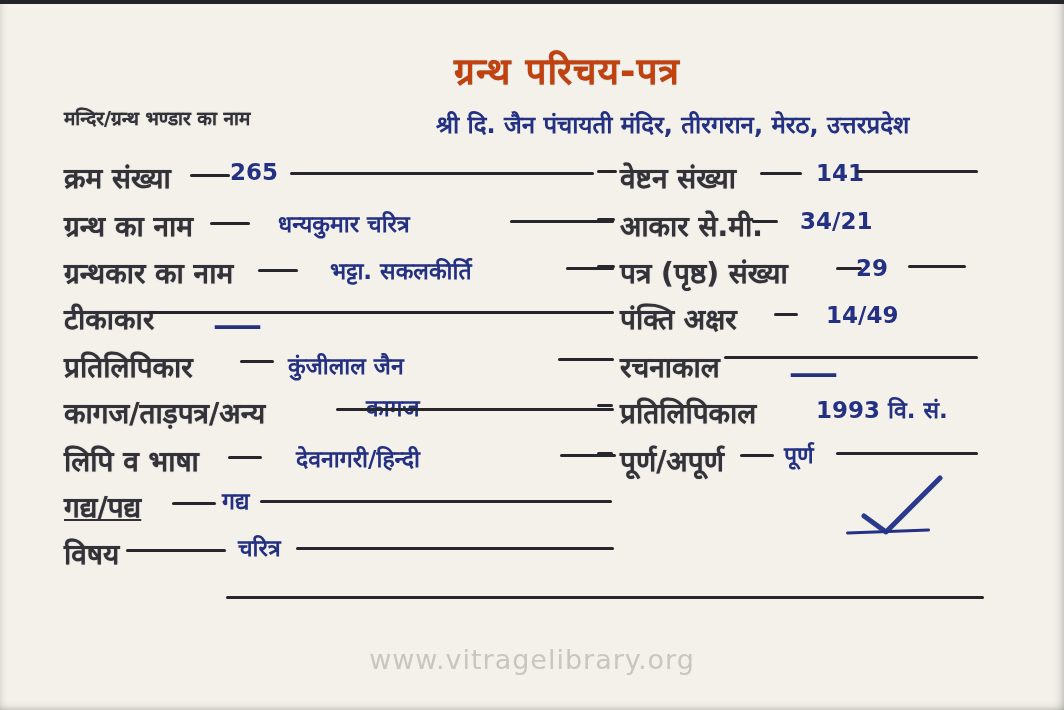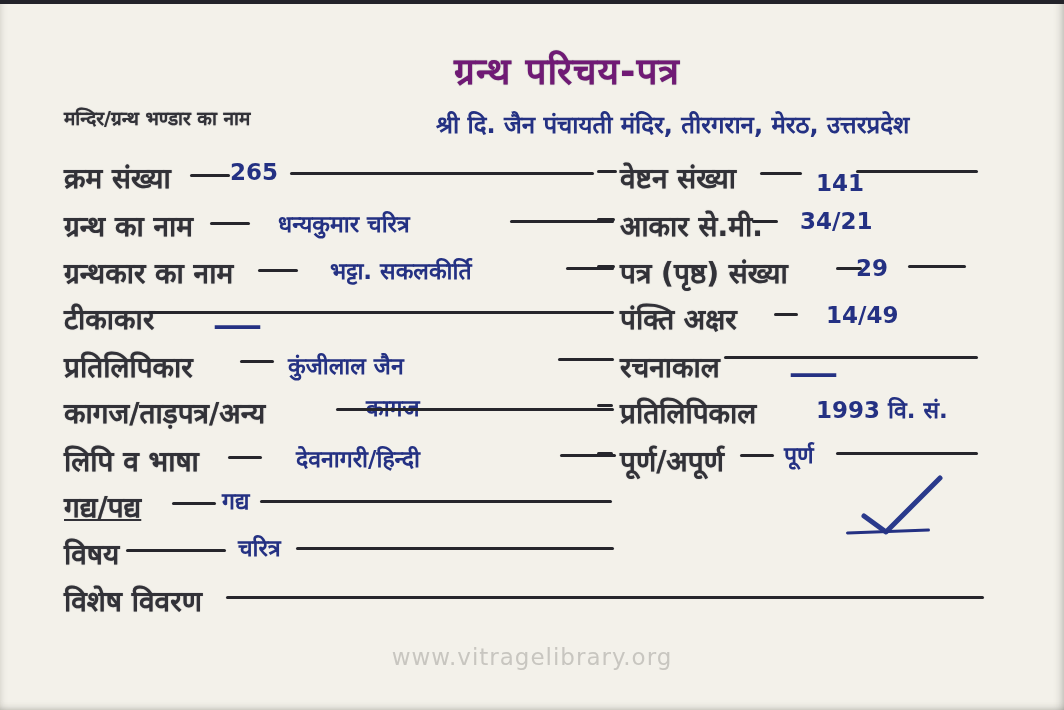--- a/index.html
+++ b/index.html
@@ -15,21 +15,21 @@
                inset 0 -6px 8px -6px rgba(60,60,55,.35),
                inset 6px 0 8px -6px rgba(60,60,55,.18);
   }
   .top-edge{
     position:absolute;left:0;top:0;width:1064px;height:4px;
     background:#23232a;
   }
   .title{
     position:absolute;left:70px;right:0;top:44px;margin:0;
     text-align:center;
-    font-size:37px;font-weight:700;color:#701a75;
+    font-size:37px;font-weight:700;color:#c2410c;
     letter-spacing:1px;
     text-shadow:0 0 1px rgba(44,44,60,.55);
   }
   .lbl{
     position:absolute;white-space:nowrap;
     font-size:28px;font-weight:700;color:#323238;
     text-shadow:0 0 1px rgba(50,50,60,.5);
     line-height:1.15;
   }
   .val{
@@ -40,21 +40,21 @@
   .val-dash{
     position:absolute;font-size:30px;font-weight:700;color:#243183;
     transform:scaleX(1.7);transform-origin:left center;line-height:.6;
   }
   .rule{
     position:absolute;height:3px;background:#26262c;border-radius:2px;
   }
   .rule.blue{background:#243183;}
   .watermark{
     position:absolute;left:0;right:0;top:644px;text-align:center;
-    font-size:23px;font-weight:400;color:#c8c6c0;letter-spacing:1px;
+    font-size:27px;font-weight:400;color:#c8c6c0;letter-spacing:1px;
   }
   .check-svg{position:absolute;left:858px;top:474px;}
 </style>
 </head>
 <body>
 
 <div class="scan">
   <div class="top-edge"></div>
 
   <h1 class="title">ग्रन्थ परिचय-पत्र</h1>
@@ -64,41 +64,40 @@
 
   <span class="lbl" style="left:64px;top:163px;">क्रम संख्या</span>
   <span class="lbl" style="left:64px;top:258px;">ग्रन्थकार का नाम</span>
   <span class="lbl" style="left:64px;top:211px;">ग्रन्थ का नाम</span>
   <span class="lbl" style="left:64px;top:304px;">टीकाकार</span>
   <span class="lbl" style="left:64px;top:352px;">प्रतिलिपिकार</span>
   <span class="lbl" style="left:64px;top:446px;">लिपि व भाषा</span>
   <span class="lbl" style="left:64px;top:398px;">कागज/ताड़पत्र/अन्य</span>
   <span class="lbl" style="left:64px;top:492px;text-decoration:underline;">गद्य/पद्य</span>
   <span class="lbl" style="left:64px;top:539px;">विषय</span>
-  <span class="lbl" style="left:64px;top:586px;">विशेष विवरण</span>
 
   <span class="val" style="left:230px;top:160px;">265</span>
   <span class="val" style="left:278px;top:212px;">धन्यकुमार चरित्र</span>
   <span class="val" style="left:330px;top:259px;">भट्टा. सकलकीर्ति</span>
   <span class="val-dash" style="left:212px;top:316px;">—</span>
   <span class="val" style="left:288px;top:354px;">कुंजीलाल जैन</span>
   <span class="val" style="left:366px;top:396px;">कागज</span>
   <span class="val" style="left:284px;top:447px;margin-left:12px;">देवनागरी/हिन्दी</span>
   <span class="val" style="left:222px;top:489px;">गद्य</span>
   <span class="val" style="left:238px;top:536px;">चरित्र</span>
 
   <span class="lbl" style="left:620px;top:163px;">वेष्टन संख्या</span>
   <span class="lbl" style="left:620px;top:211px;">आकार से.मी.</span>
   <span class="lbl" style="left:620px;top:258px;">पत्र (पृष्ठ) संख्या</span>
   <span class="lbl" style="left:620px;top:304px;">पंक्ति अक्षर</span>
   <span class="lbl" style="left:620px;top:352px;">रचनाकाल</span>
   <span class="lbl" style="left:620px;top:398px;">प्रतिलिपिकाल</span>
   <span class="lbl" style="left:620px;top:446px;">पूर्ण/अपूर्ण</span>
 
-  <span class="val" style="left:816px;top:171px;">141</span>
+  <span class="val" style="left:816px;top:161px;">141</span>
   <span class="val" style="left:800px;top:209px;">34/21</span>
   <span class="val" style="left:856px;top:256px;">29</span>
   <span class="val" style="left:826px;top:303px;">14/49</span>
   <span class="val-dash" style="left:788px;top:364px;">—</span>
   <span class="val" style="left:816px;top:398px;">1993 वि. सं.</span>
   <span class="val" style="left:784px;top:443px;">पूर्ण</span>
 
   <svg class="check-svg" width="90" height="66" viewBox="0 0 90 66">
     <path d="M6 42 L28 58 L82 4" fill="none" stroke="#2a3a8c" stroke-width="5" stroke-linecap="round" stroke-linejoin="round"></path>
   </svg>

